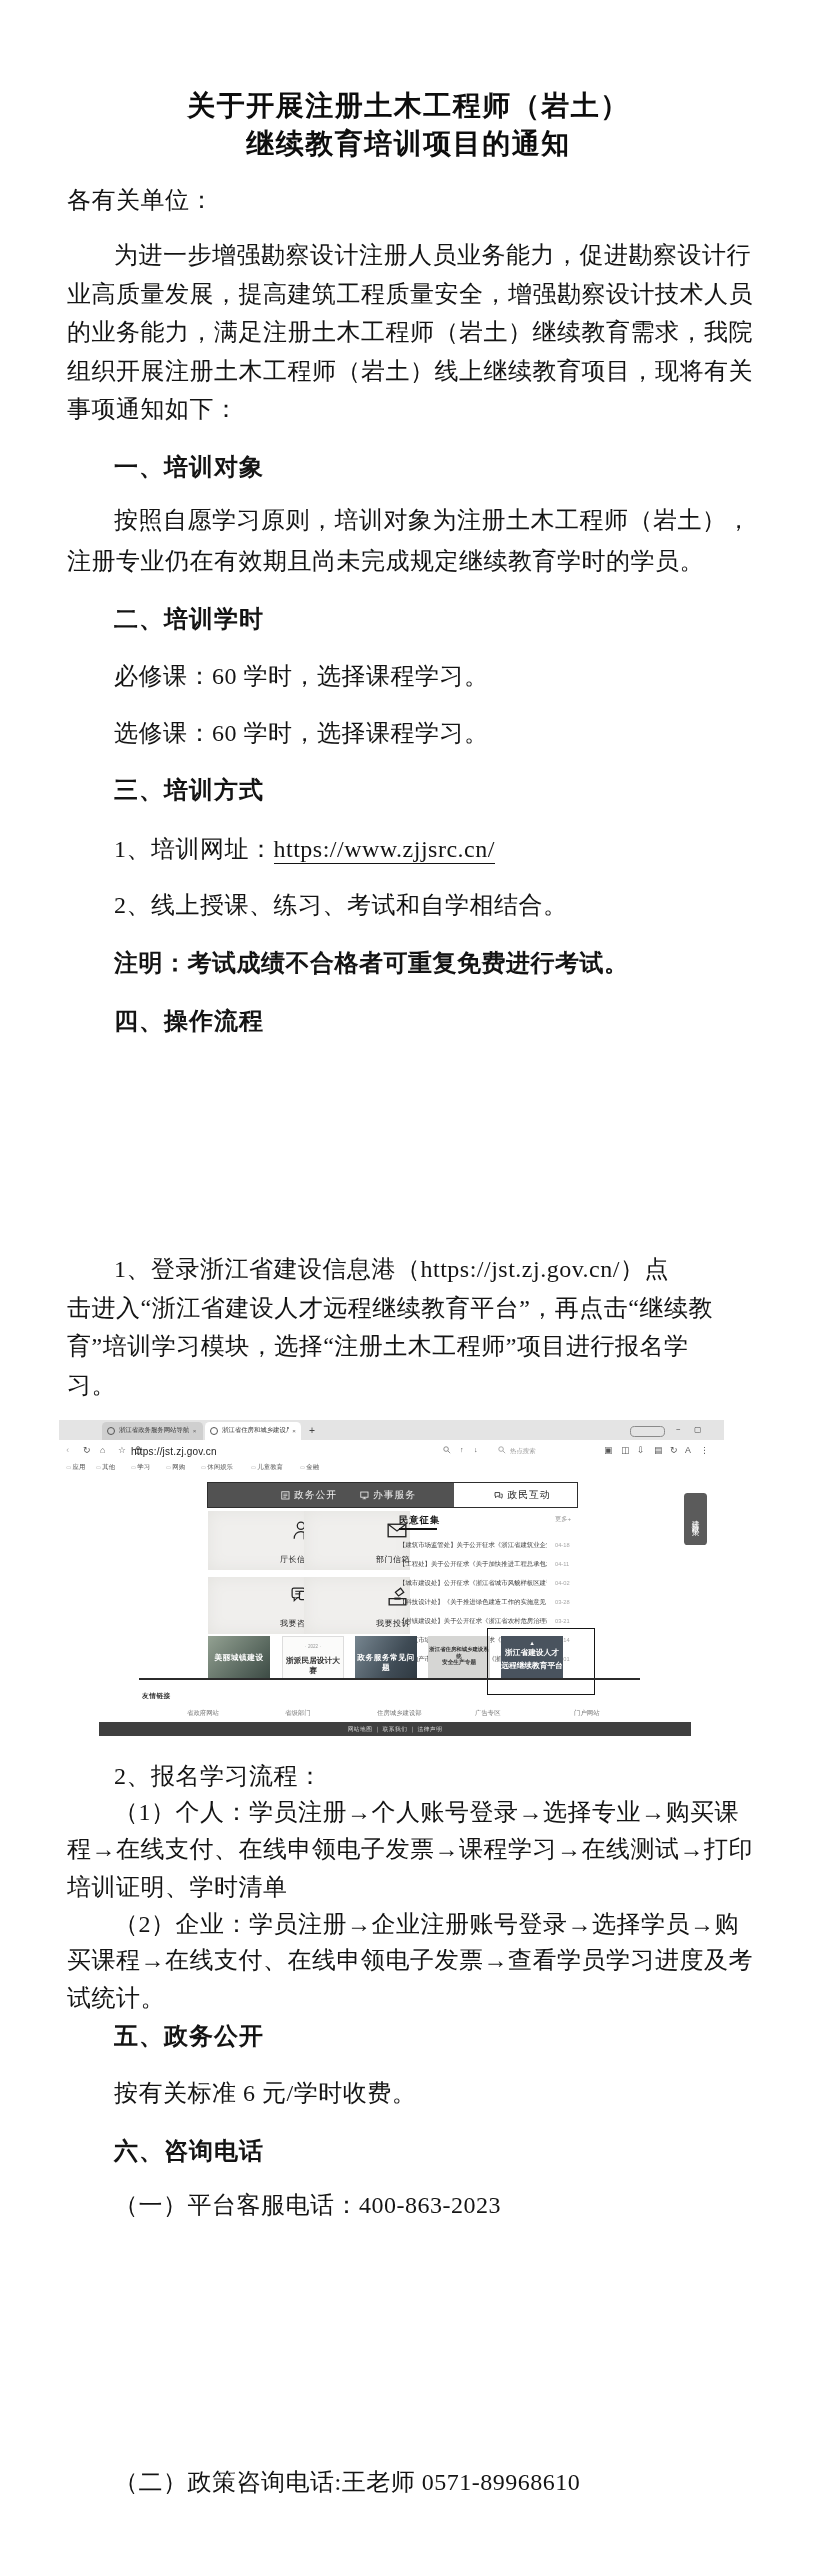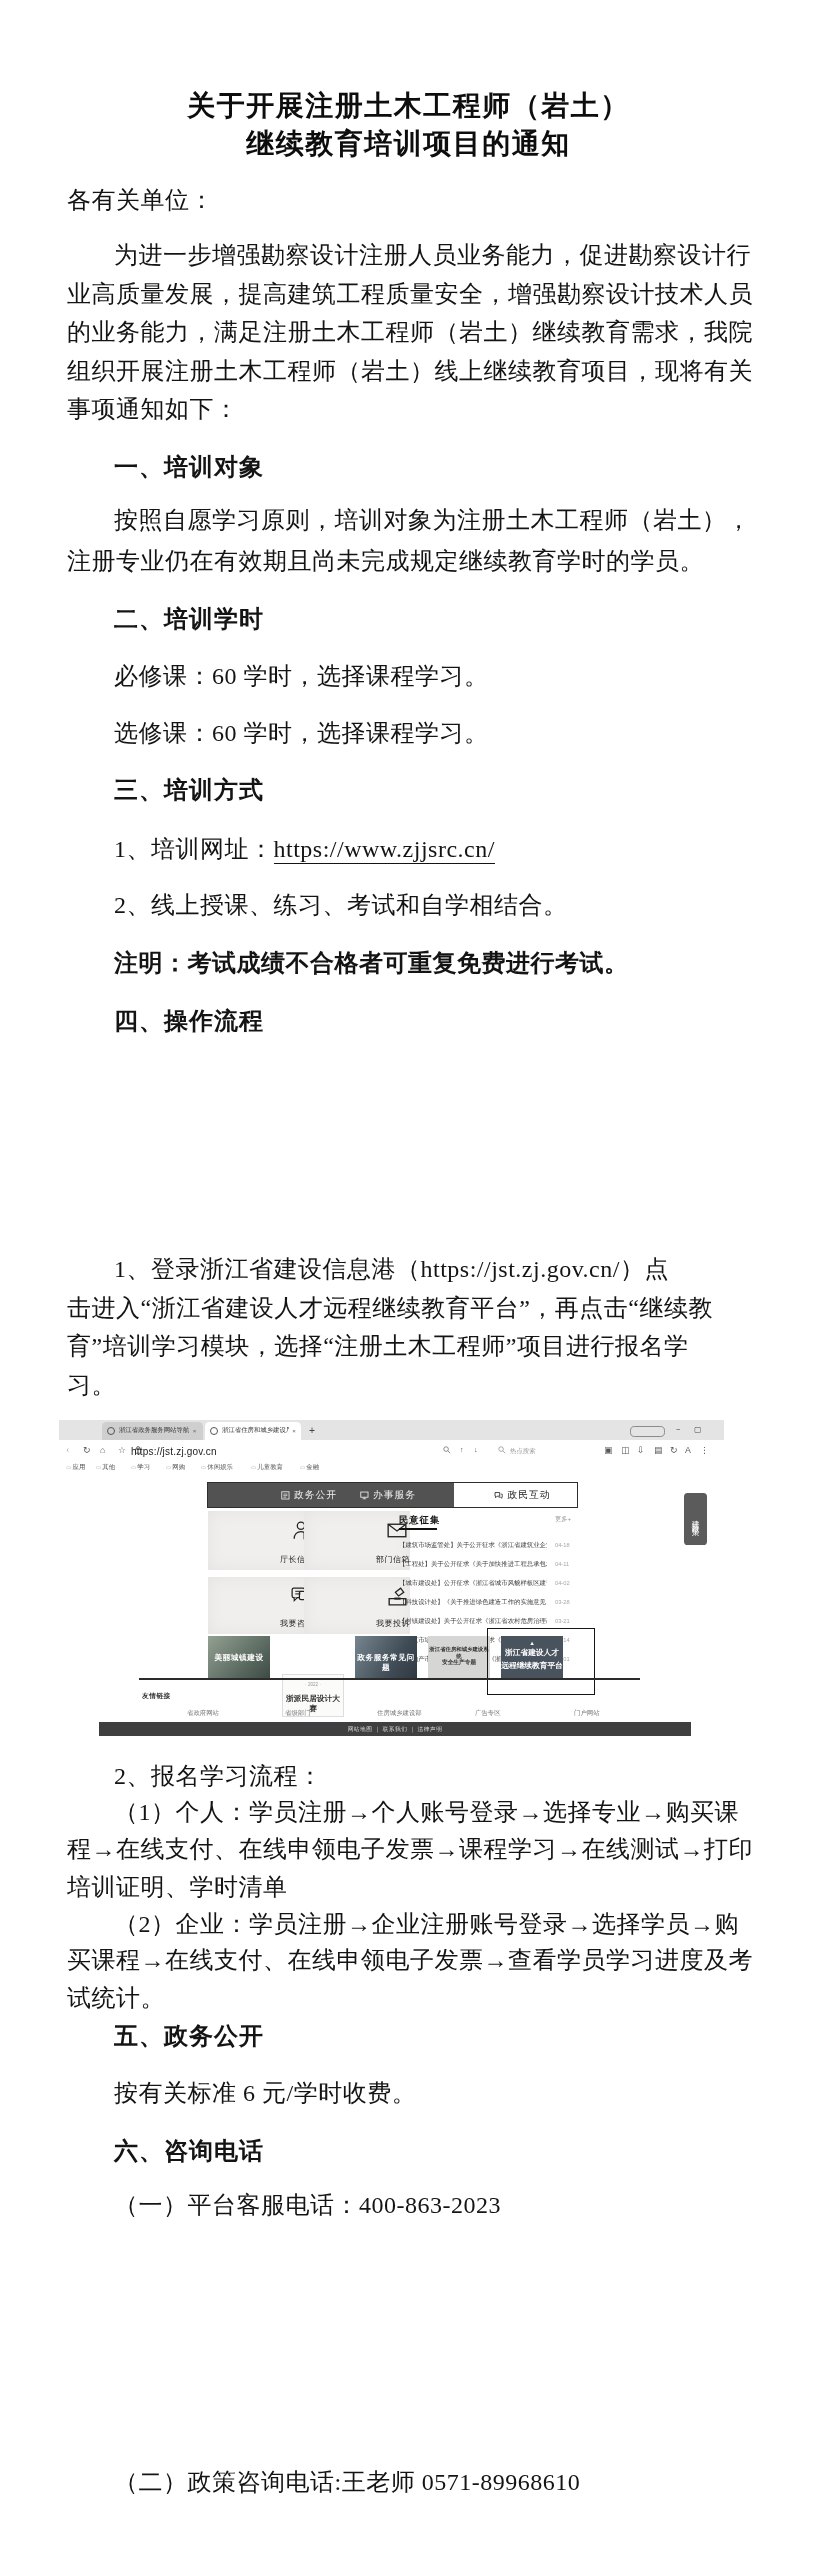--- a/index.html
+++ b/index.html
@@ -234,21 +234,21 @@
     <div class="pdate" style="top:182px;">03-28</div>
     <div class="pdate" style="top:201px;">03-21</div>
     <div class="pdate" style="top:220px;">03-14</div>
     <div class="pdate" style="top:239px;">03-01</div>
 
     <div class="floatw">建言献策</div>
 
     <div class="banner bn-photo1" style="left:149px;">
       <div class="bnmain" style="top:16.5px;font-size:7.7px;color:#fff;letter-spacing:0.5px;">美丽城镇建设</div>
     </div>
-    <div class="banner bn-light" style="left:223px;margin-top:38px;">
+    <div class="banner bn-light" style="left:223px;">
       <div class="bnmain" style="top:7.2px;font-size:4.6px;color:#999;font-weight:400;">· 2022 ·</div>
       <div class="bnmain" style="top:18.5px;font-size:7.7px;color:#333;">浙派民居设计大赛</div>
     </div>
     <div class="banner bn-photo2" style="left:296px;">
       <div class="bnmain" style="top:16.5px;font-size:7.7px;color:#fff;letter-spacing:0.5px;">政务服务常见问题</div>
     </div>
     <div class="banner bn-gray" style="left:369px;">
       <div class="bnmain" style="top:10.3px;font-size:5.4px;color:#333;">浙江省住房和城乡建设系统</div>
       <div class="bnmain" style="top:23px;font-size:5.7px;color:#333;">安全生产专题</div>
     </div>

